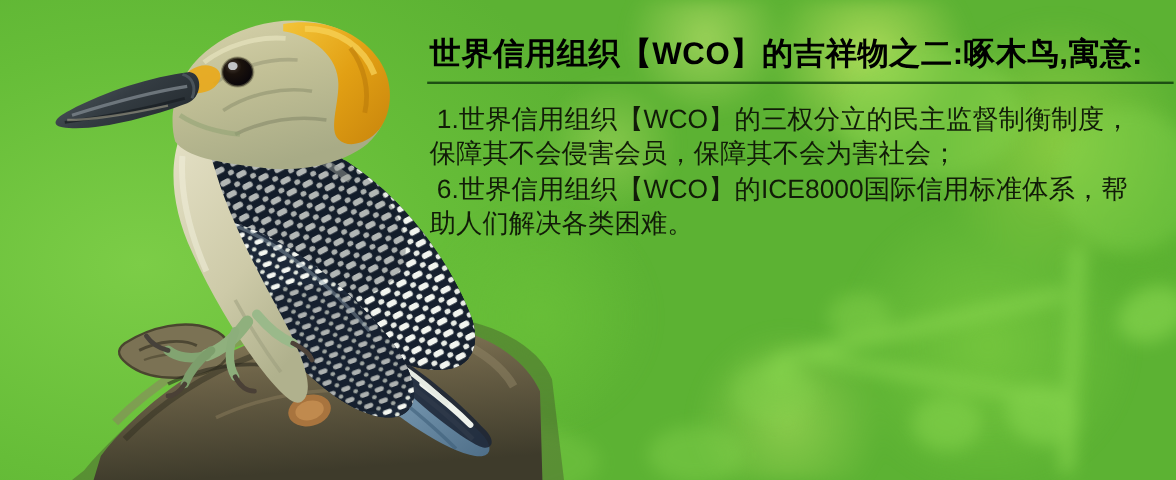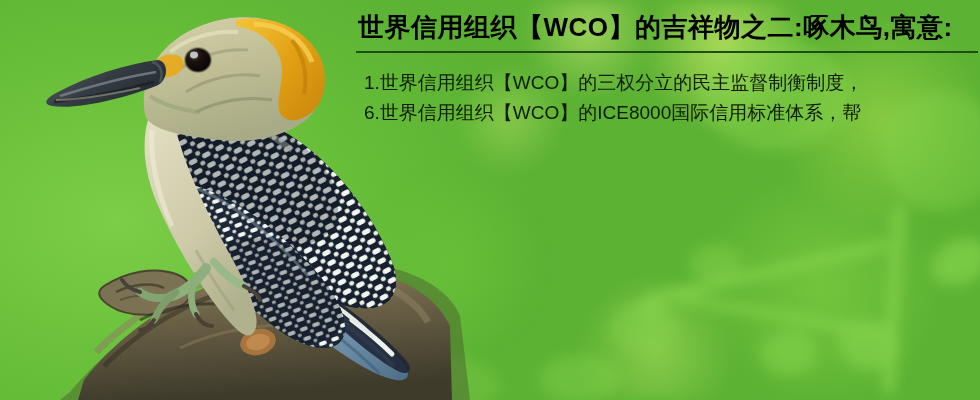--- a/index.html
+++ b/index.html
@@ -86,21 +86,21 @@
   .bird-wrap {
     position: absolute;
     left: 0; top: 0;
     width: 480px; height: 400px;
   }
 
   
   .text-panel {
     position: absolute;
     left: 352px;
-    top: 9px;
+    top: 26px;
     width: 628px;
   }
   .banner-title {
     margin: 0;
     font-size: 26px;
     font-weight: bold;
     color: #000000;
     letter-spacing: 0.5px;
     line-height: 36px;
     white-space: nowrap;
@@ -111,21 +111,21 @@
     margin-left: 4px;
     width: 622px;
     height: 2px;
     background: #1d4f13;
   }
   .body-list {
     margin: 16px 0 0 0;
     padding: 0;
     list-style: none;
     color: #111c08;
-    font-size: 19px;
+    font-size: 22px;
     line-height: 28px;
   }
   .body-list li {
     margin: 0 0 2px 0;
     padding-left: 18px;
     text-indent: -6px;
     white-space: nowrap;
   }
   .body-list li .cont {
     display: block;
@@ -341,20 +341,22 @@
 
   <div class="text-panel">
 
     <h1 class="banner-title">世界信用组织【WCO】的吉祥物之二:啄木鸟,寓意:</h1>
 
     <div class="title-rule"></div>
 
     <ul class="body-list">
       <li>
         <span>1.世界信用组织【WCO】的三权分立的民主监督制衡制度，</span>
+        <span class="cont">保障其不会侵害会员，保障其不会为害社会；</span>
       </li>
       <li>
         <span>6.世界信用组织【WCO】的ICE8000国际信用标准体系，帮</span>
+        <span class="cont">助人们解决各类困难。</span>
       </li>
     </ul>
 
   </div>
 </div>
 
 </body></html>

